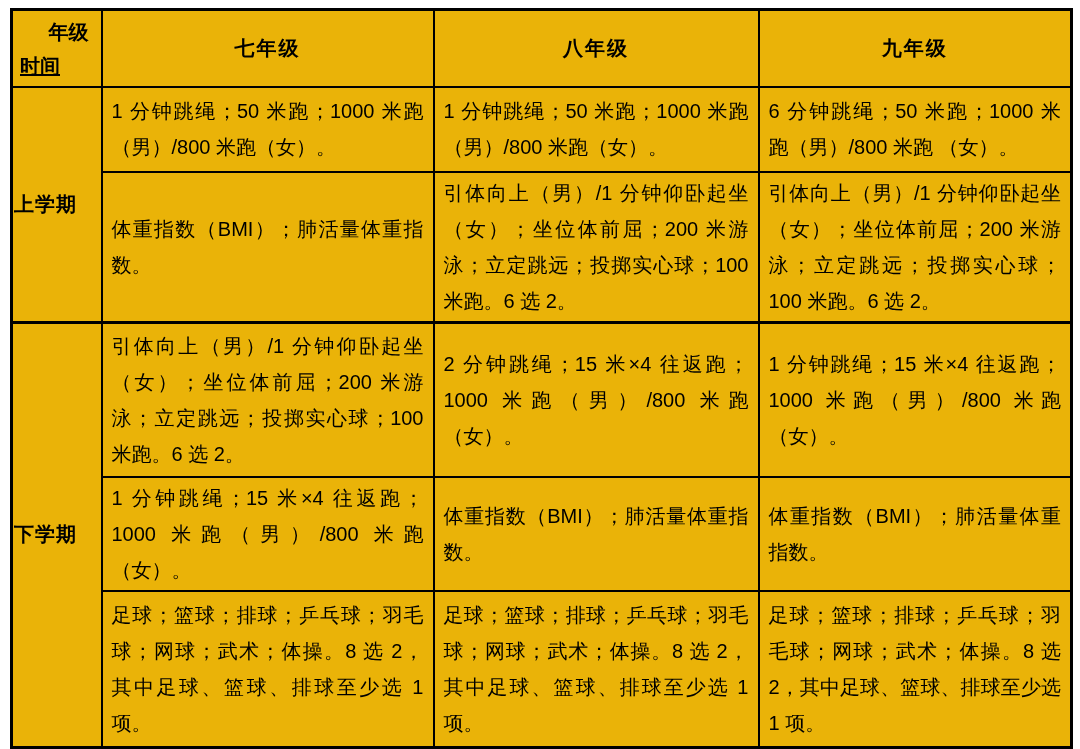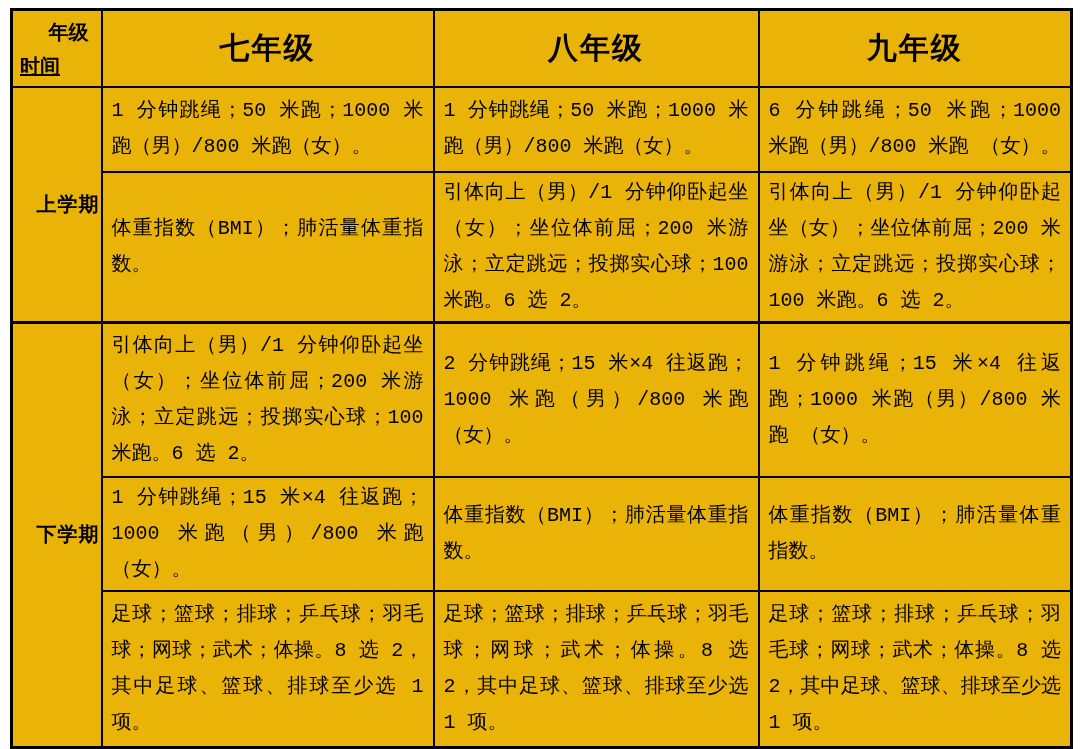--- a/index.html
+++ b/index.html
@@ -33,21 +33,21 @@
     border: 3px solid #000000;
   }
   tr.section-divider th,
   tr.section-divider td {
     border-top: 3px solid #000000;
   }
   
   th.grade-header {
     font-family: "Liberation Sans", "DejaVu Sans", sans-serif;
     font-weight: 700;
-    font-size: 30px;
+    font-size: 20px;
     text-align: center;
     vertical-align: middle;
     letter-spacing: 2px;
   }
   
   th.corner-cell {
     position: relative;
     font-family: "Liberation Sans", "DejaVu Sans", sans-serif;
     font-weight: 700;
     font-size: 20px;
@@ -61,27 +61,27 @@
     position: absolute;
     bottom: 6px;
     left: 7px;
     text-decoration: underline;
   }
   
   th.semester-cell {
     font-family: "Liberation Sans", "DejaVu Sans", sans-serif;
     font-weight: 700;
     font-size: 20px;
-    text-align: right;
+    text-align: left;
     vertical-align: middle;
     letter-spacing: 1px;
   }
   
   td.item-cell {
-    font-family: Liberation Mono, monospace;
+    font-family: Liberation Sans, sans-serif;
     font-size: 20px;
     line-height: 36px;
     text-align: justify;
     vertical-align: middle;
     padding: 2px 9px 2px 9px;
   }
 </style>
 </head>
 <body>
 

